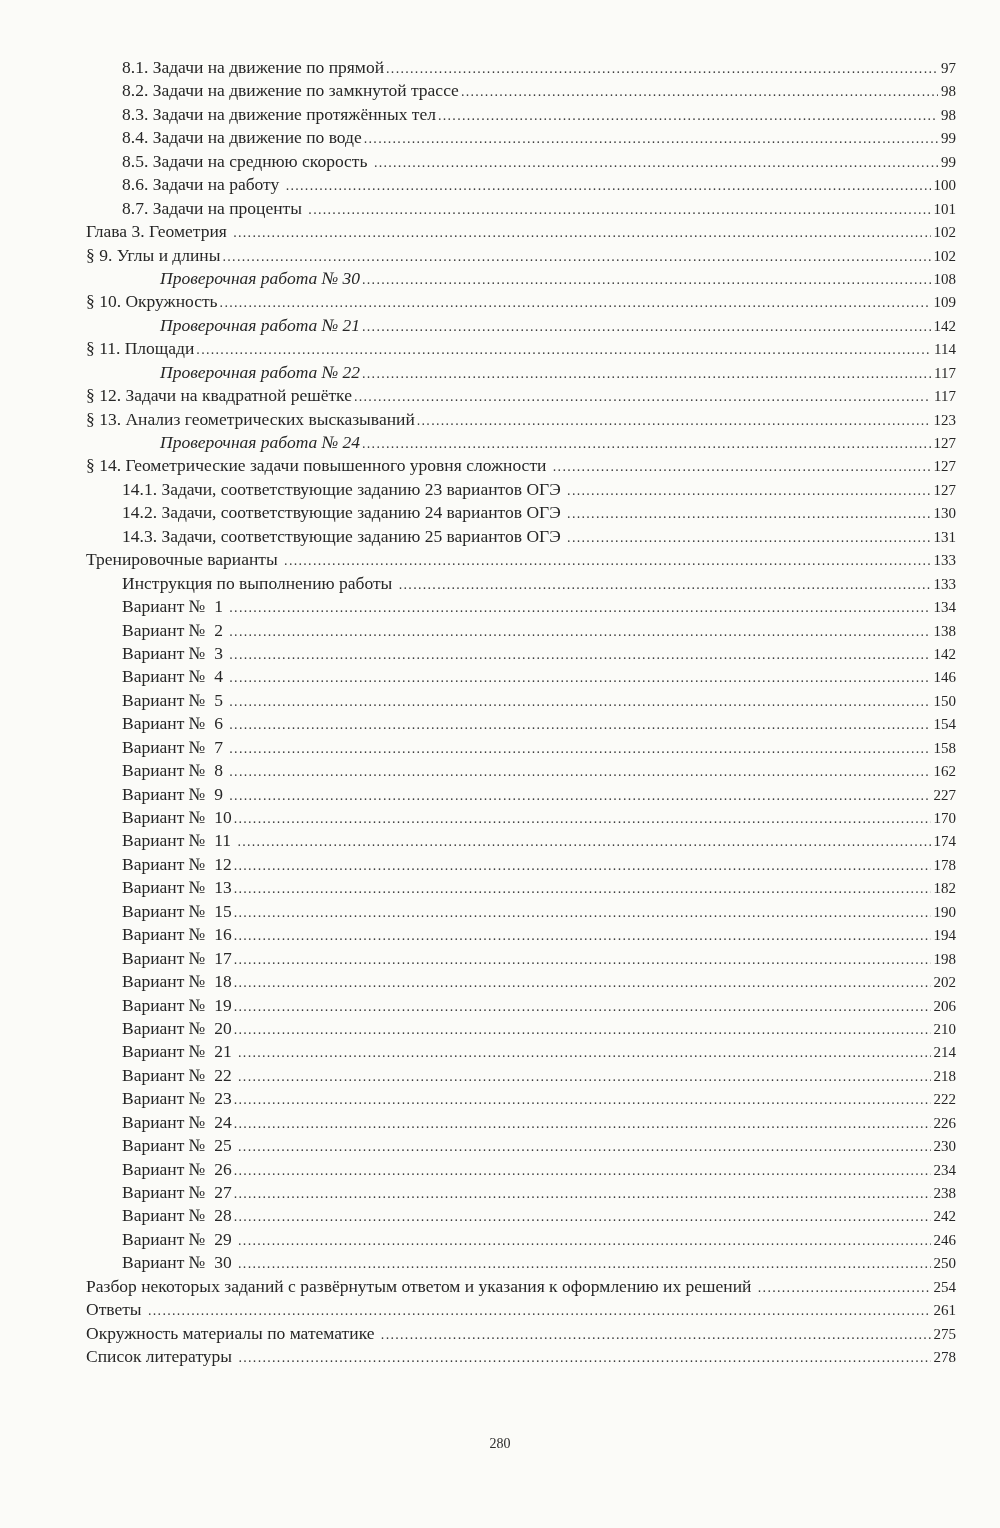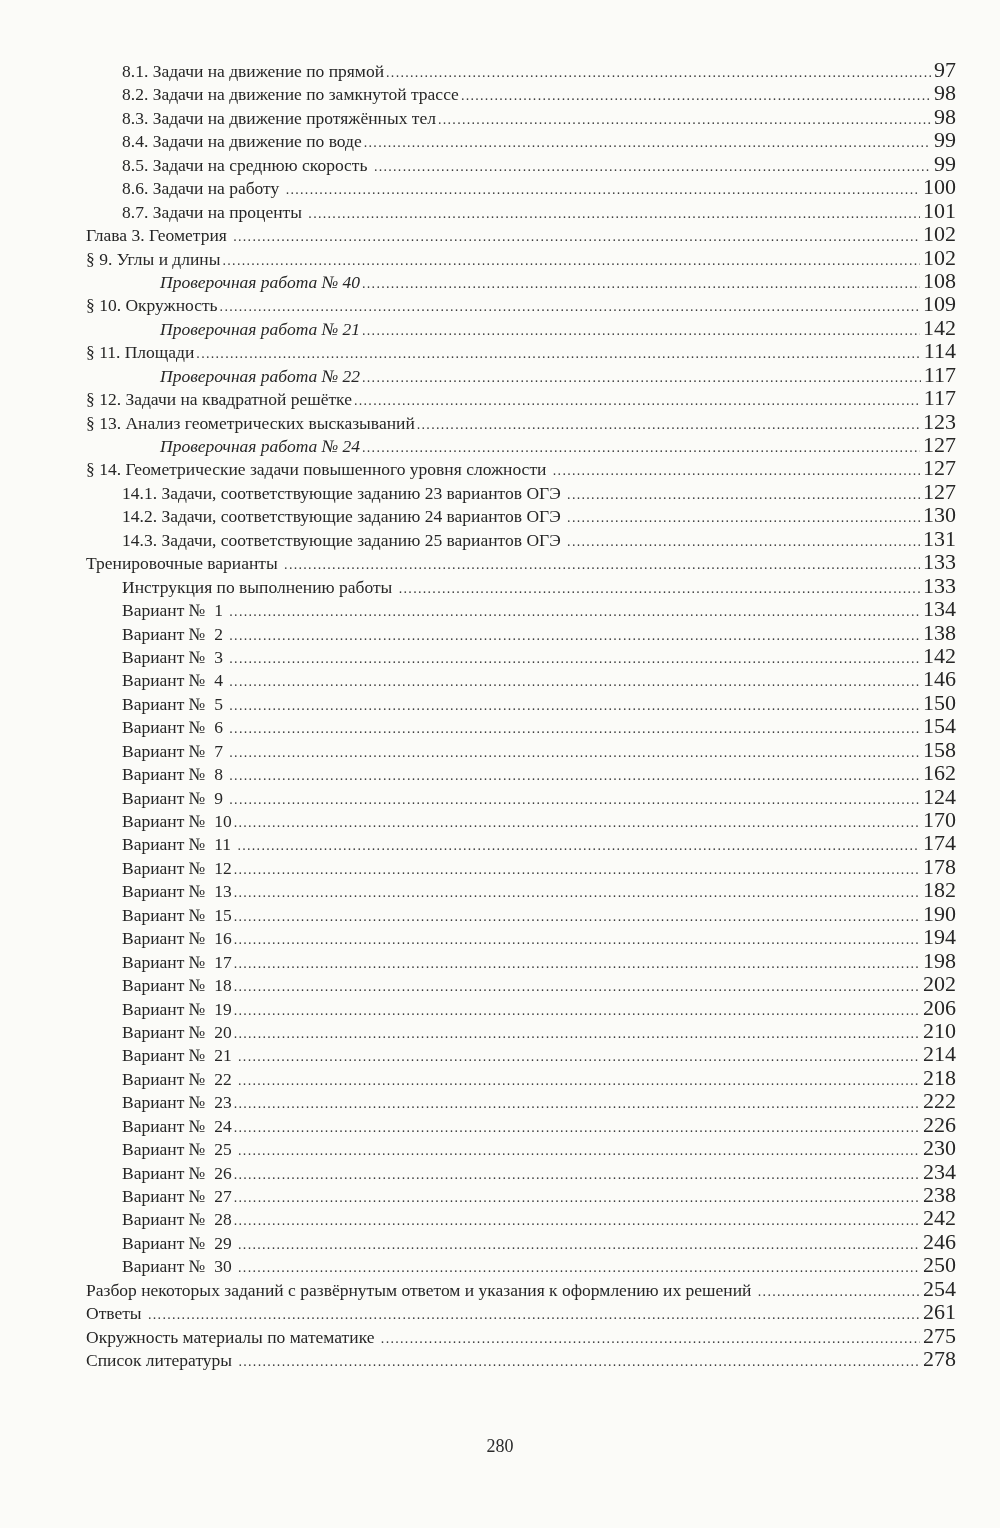--- a/index.html
+++ b/index.html
@@ -37,28 +37,28 @@
   .toc-dots::after {
     content: "......................................................................................................................................................................................................................................................................................................";
     font-size: 14px;
     letter-spacing: 1.3px;
     color: #3c3c3c;
     font-style: normal;
   }
   .toc-page {
     white-space: nowrap;
     font-style: normal;
-    font-size: 22px;
+    font-size: 15px;
   }
   .footer {
     position: absolute;
     left: 0; right: 0;
     top: 1436px;
     text-align: center;
-    font-size: 18px;
+    font-size: 14px;
     color: #2b2b2b;
   }
 </style>
 </head>
 <body>
 
 <div class="page">
   <div class="toc">
       <div class="toc-row sub">
         <span class="toc-label">8.1. Задачи на движение по прямой</span>
@@ -99,21 +99,21 @@
         <span class="toc-label">Глава 3. Геометрия </span>
         <span class="toc-dots"></span>
         <span class="toc-page">102</span>
       </div>
       <div class="toc-row chapter">
         <span class="toc-label">§ 9. Углы и длины</span>
         <span class="toc-dots"></span>
         <span class="toc-page">102</span>
       </div>
       <div class="toc-row check">
-        <span class="toc-label">Проверочная работа № 40</span>
+        <span class="toc-label">Проверочная работа № 30</span>
         <span class="toc-dots"></span>
         <span class="toc-page">108</span>
       </div>
       <div class="toc-row chapter">
         <span class="toc-label">§ 10. Окружность</span>
         <span class="toc-dots"></span>
         <span class="toc-page">109</span>
       </div>
       <div class="toc-row check">
         <span class="toc-label">Проверочная работа № 21</span>
@@ -211,21 +211,21 @@
         <span class="toc-page">158</span>
       </div>
       <div class="toc-row sub">
         <span class="toc-label">Вариант №  8 </span>
         <span class="toc-dots"></span>
         <span class="toc-page">162</span>
       </div>
       <div class="toc-row sub">
         <span class="toc-label">Вариант №  9 </span>
         <span class="toc-dots"></span>
-        <span class="toc-page">124</span>
+        <span class="toc-page">227</span>
       </div>
       <div class="toc-row sub">
         <span class="toc-label">Вариант №  10</span>
         <span class="toc-dots"></span>
         <span class="toc-page">170</span>
       </div>
       <div class="toc-row sub">
         <span class="toc-label">Вариант №  11 </span>
         <span class="toc-dots"></span>
         <span class="toc-page">174</span>

